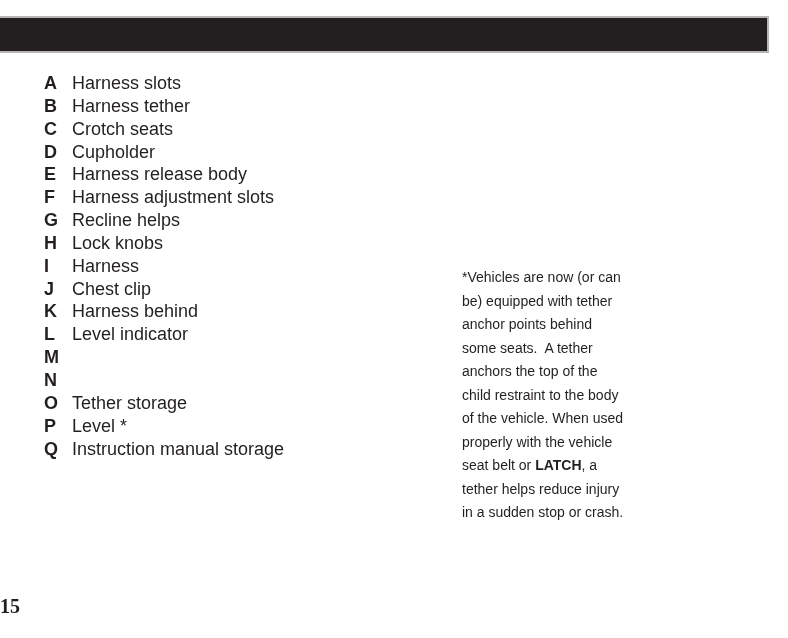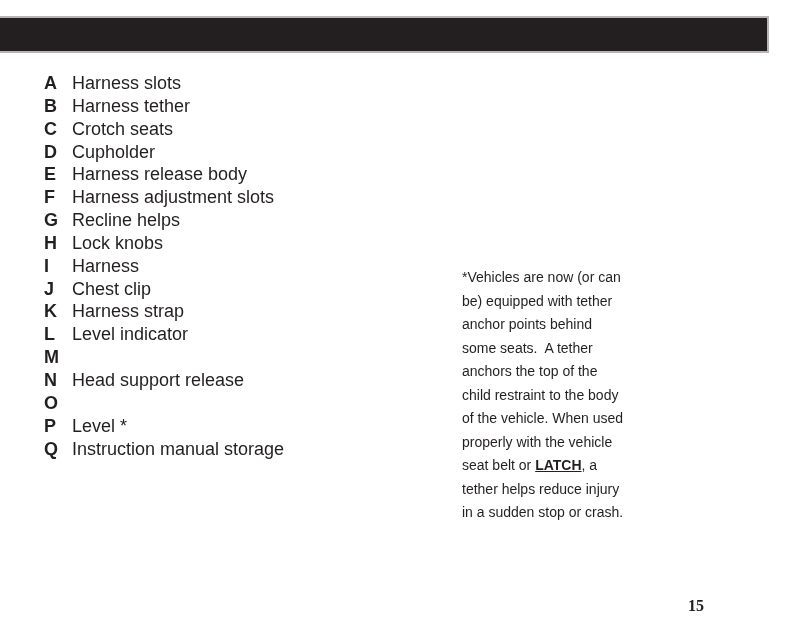--- a/index.html
+++ b/index.html
@@ -44,29 +44,29 @@
   }
   .parts-list .label { white-space: nowrap; }
   .note {
     position: absolute;
     left: 462px; top: 266px;
     width: 262px;
     font-size: 14px;
     line-height: 23.5px;
     white-space: pre-wrap;
   }
-  .note .b { font-weight: bold; text-decoration: underline; }
+  .note .b { font-weight: bold; }
   .page-number {
     position: absolute;
     left: 0; top: 595px;
     width: 704px;
-    text-align: right;
+    text-align: left;
     font-family: "Liberation Serif", serif;
     font-weight: bold;
-    font-size: 16px;
+    font-size: 20px;
     line-height: 22px;
   }
 </style>
 </head>
 <body>
 
 <div class="page">
 
   <div class="top-bar"></div>
 
@@ -106,35 +106,35 @@
     <div class="row">
         <span class="letter">I</span>
         <span class="label">Harness</span>
       </div>
     <div class="row">
         <span class="letter">J</span>
         <span class="label">Chest clip</span>
       </div>
     <div class="row">
         <span class="letter">K</span>
-        <span class="label">Harness strap</span>
+        <span class="label">Harness behind</span>
       </div>
     <div class="row">
         <span class="letter">L</span>
         <span class="label">Level indicator</span>
       </div>
     <div class="row">
         <span class="letter">M</span>
       </div>
     <div class="row">
         <span class="letter">N</span>
-        <span class="label">Head support release</span>
       </div>
     <div class="row">
         <span class="letter">O</span>
+        <span class="label">Tether storage</span>
       </div>
     <div class="row">
         <span class="letter">P</span>
         <span class="label">Level *</span>
       </div>
     <div class="row">
         <span class="letter">Q</span>
         <span class="label">Instruction manual storage</span>
       </div>
   </div>

